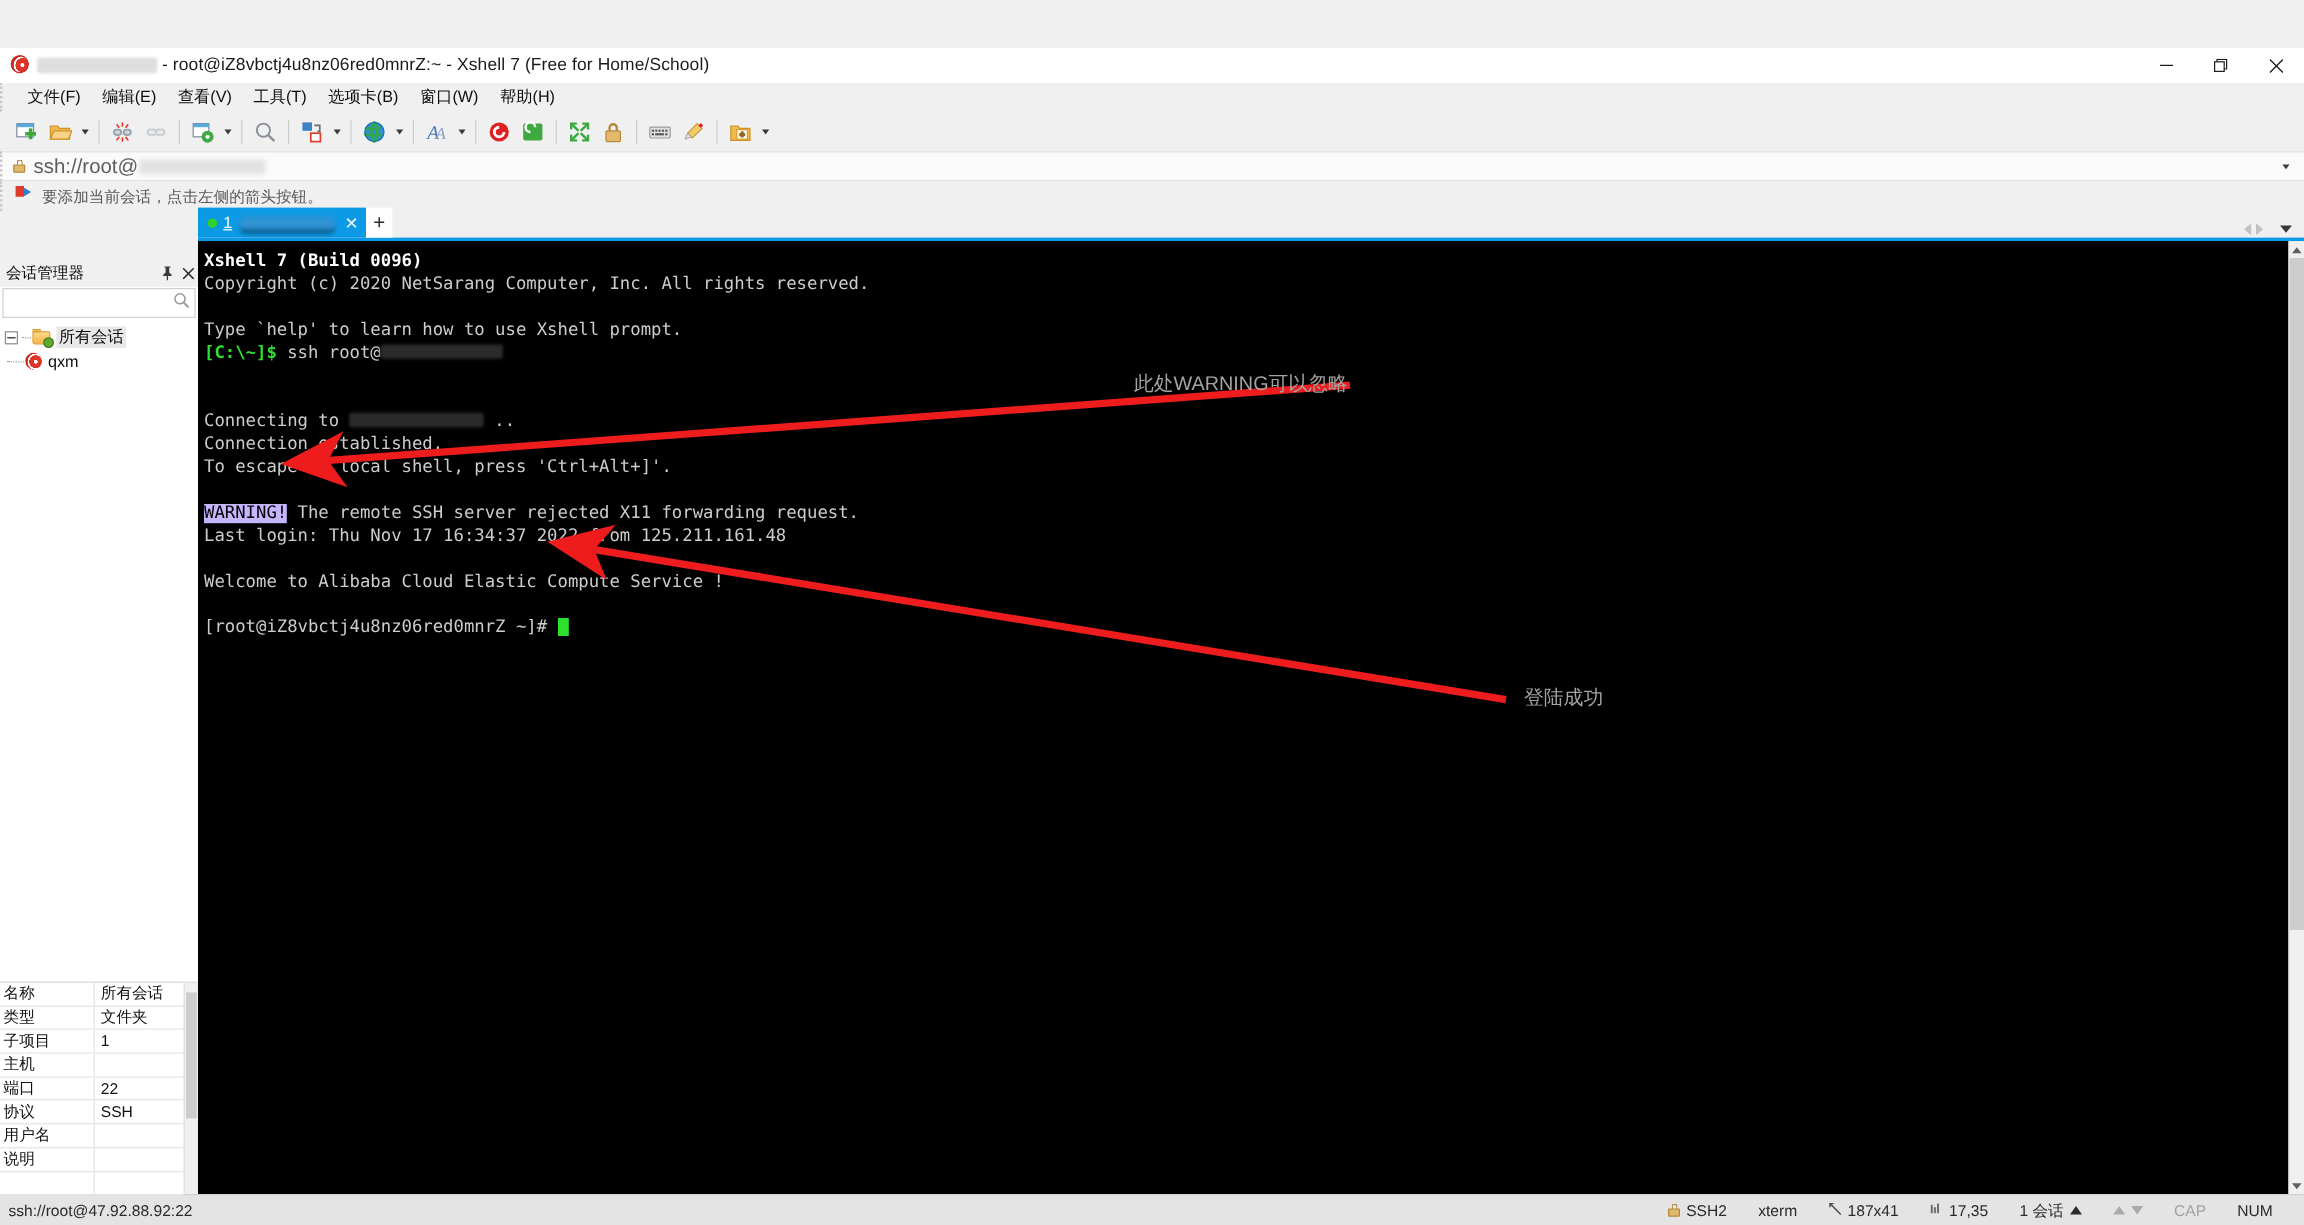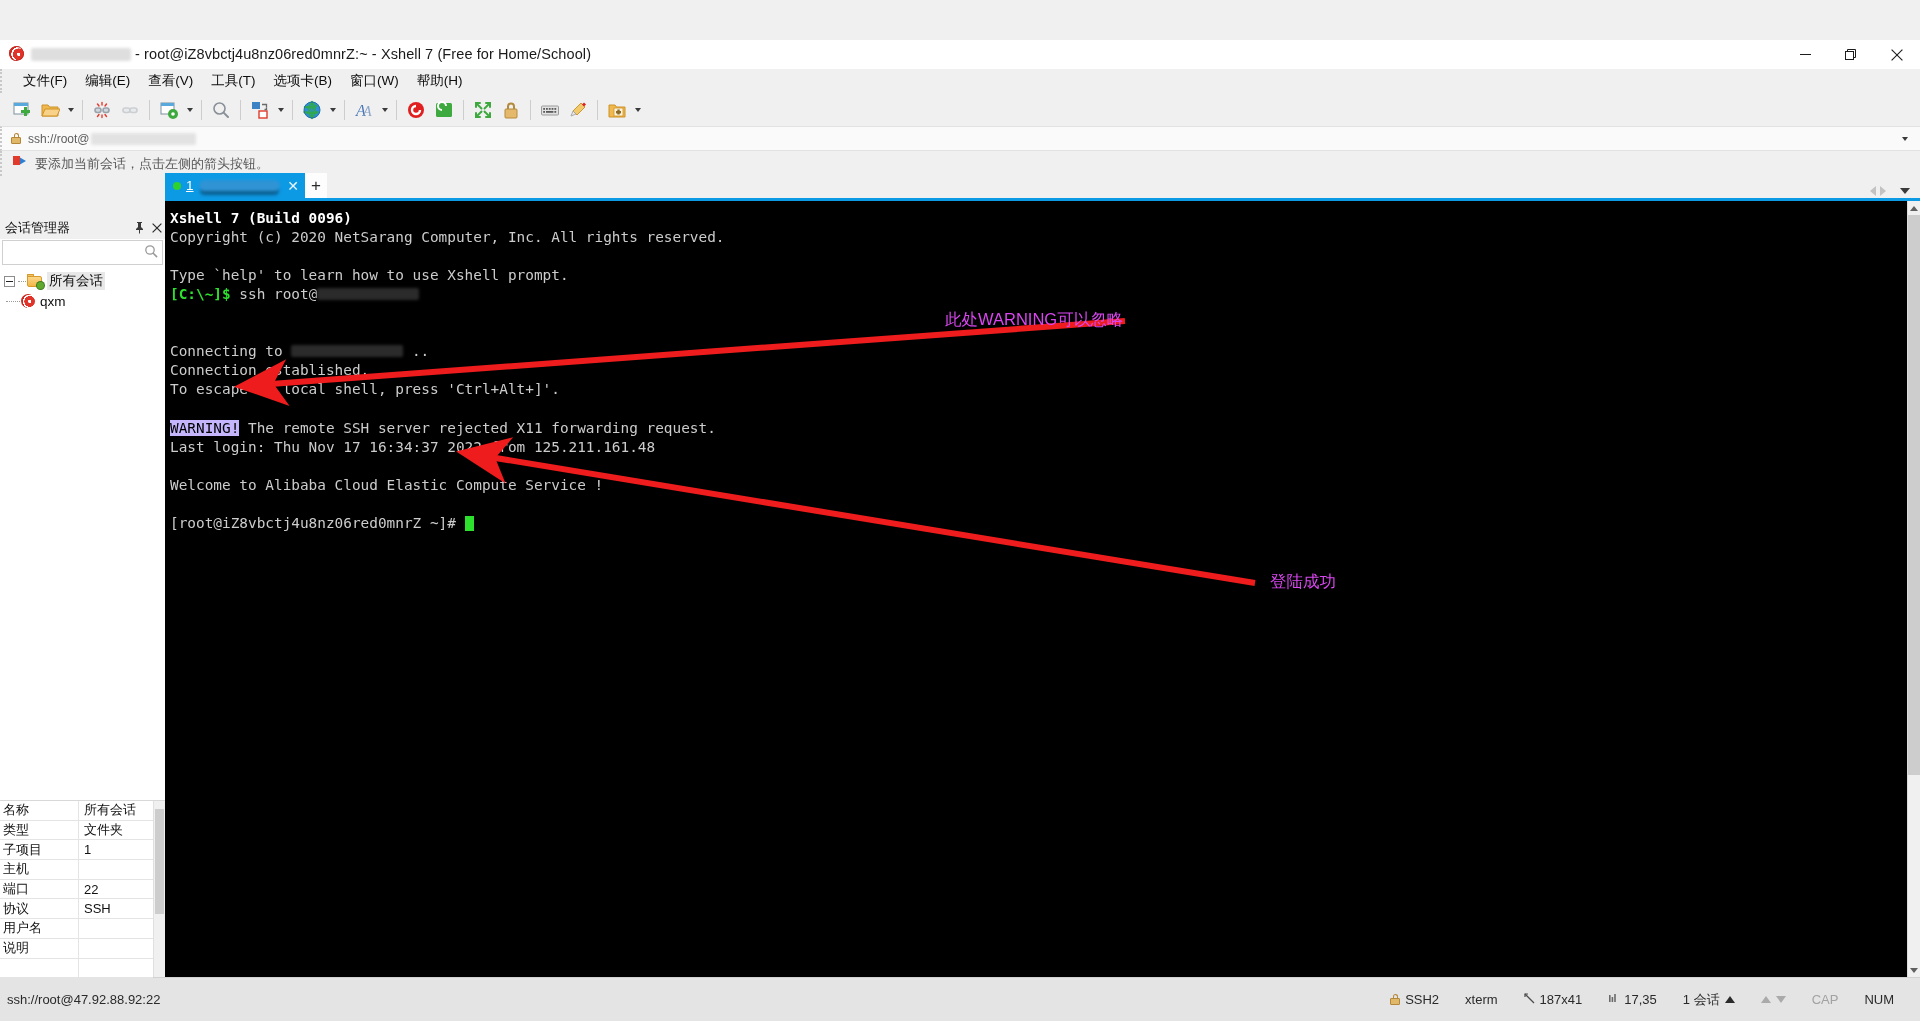--- a/index.html
+++ b/index.html
@@ -90,21 +90,21 @@
   .addressbar {
     height: 25px; min-height: 25px;
     background: #fafafa;
     border-top: 1px solid #e2e2e2;
     border-bottom: 1px solid #e2e2e2;
     display: flex; align-items: center;
     padding-left: 9px;
     position: relative;
     border-left: 2px dotted #c8c8c8;
   }
-  .addr-text { font-size: 12px; color: #5d5d5d; margin-left: 7px; white-space: nowrap; }
+  .addr-text { font-size: 17px; color: #5d5d5d; margin-left: 7px; white-space: nowrap; }
   .addr-redact {
     width: 105px; height: 12px; background: #e2e2e2; border-radius: 2px;
     filter: blur(1.8px); margin-left: 1px;
   }
   .addr-caret { position: absolute; right: 12px; top: 50%; transform: translateY(-50%); }
 
   
   .hintbar {
     height: 25px; min-height: 25px;
     background: #f0f0f0;
@@ -244,26 +244,26 @@
 
   .term-scroll { width: 13px; background: #f0f0f0; position: relative; border-left: 1px solid #dcdcdc; flex: none; }
   .ts-up, .ts-dn { height: 14px; display: flex; align-items: center; justify-content: center; background: #f0f0f0; }
   .ts-up { position: absolute; top: 0; left: 0; right: 0; }
   .ts-dn { position: absolute; bottom: 0; left: 0; right: 0; }
   .ts-thumb { position: absolute; left: 0; right: 0; top: 14px; height: 560px; background: #cdcdcd; }
   .ar-u { width: 0; height: 0; border-left: 4px solid transparent; border-right: 4px solid transparent; border-bottom: 5px solid #606060; }
   .ar-d { width: 0; height: 0; border-left: 4px solid transparent; border-right: 4px solid transparent; border-top: 5px solid #606060; }
 
   
-  .anno { position: absolute; color: #d946ef; font-size: 16.5px; white-space: nowrap; }
+  .anno { position: absolute; color: #a3a3a3; font-size: 16.5px; white-space: nowrap; }
   .anno-svg { position: absolute; left: 0; top: 0; width: 100%; height: 100%; pointer-events: none; }
 
   
   .statusbar {
-    height: 44px; min-height: 26px;
+    height: 26px; min-height: 26px;
     background: #e4e4e4;
     display: flex; align-items: center;
     font-size: 13px; color: #2a2a2a;
     border-top: 1px solid #d2d2d2;
   }
   .sb-left { padding-left: 7px; white-space: nowrap; }
   .sb-right { margin-left: auto; display: flex; align-items: center; }
   .sb-cell { display: flex; align-items: center; gap: 5px; padding: 0 13px; white-space: nowrap; }
   .sb-dim { color: #a2a2a2; }
   .lock-sm { width: 10px; height: 11px; position: relative; flex: none; }

